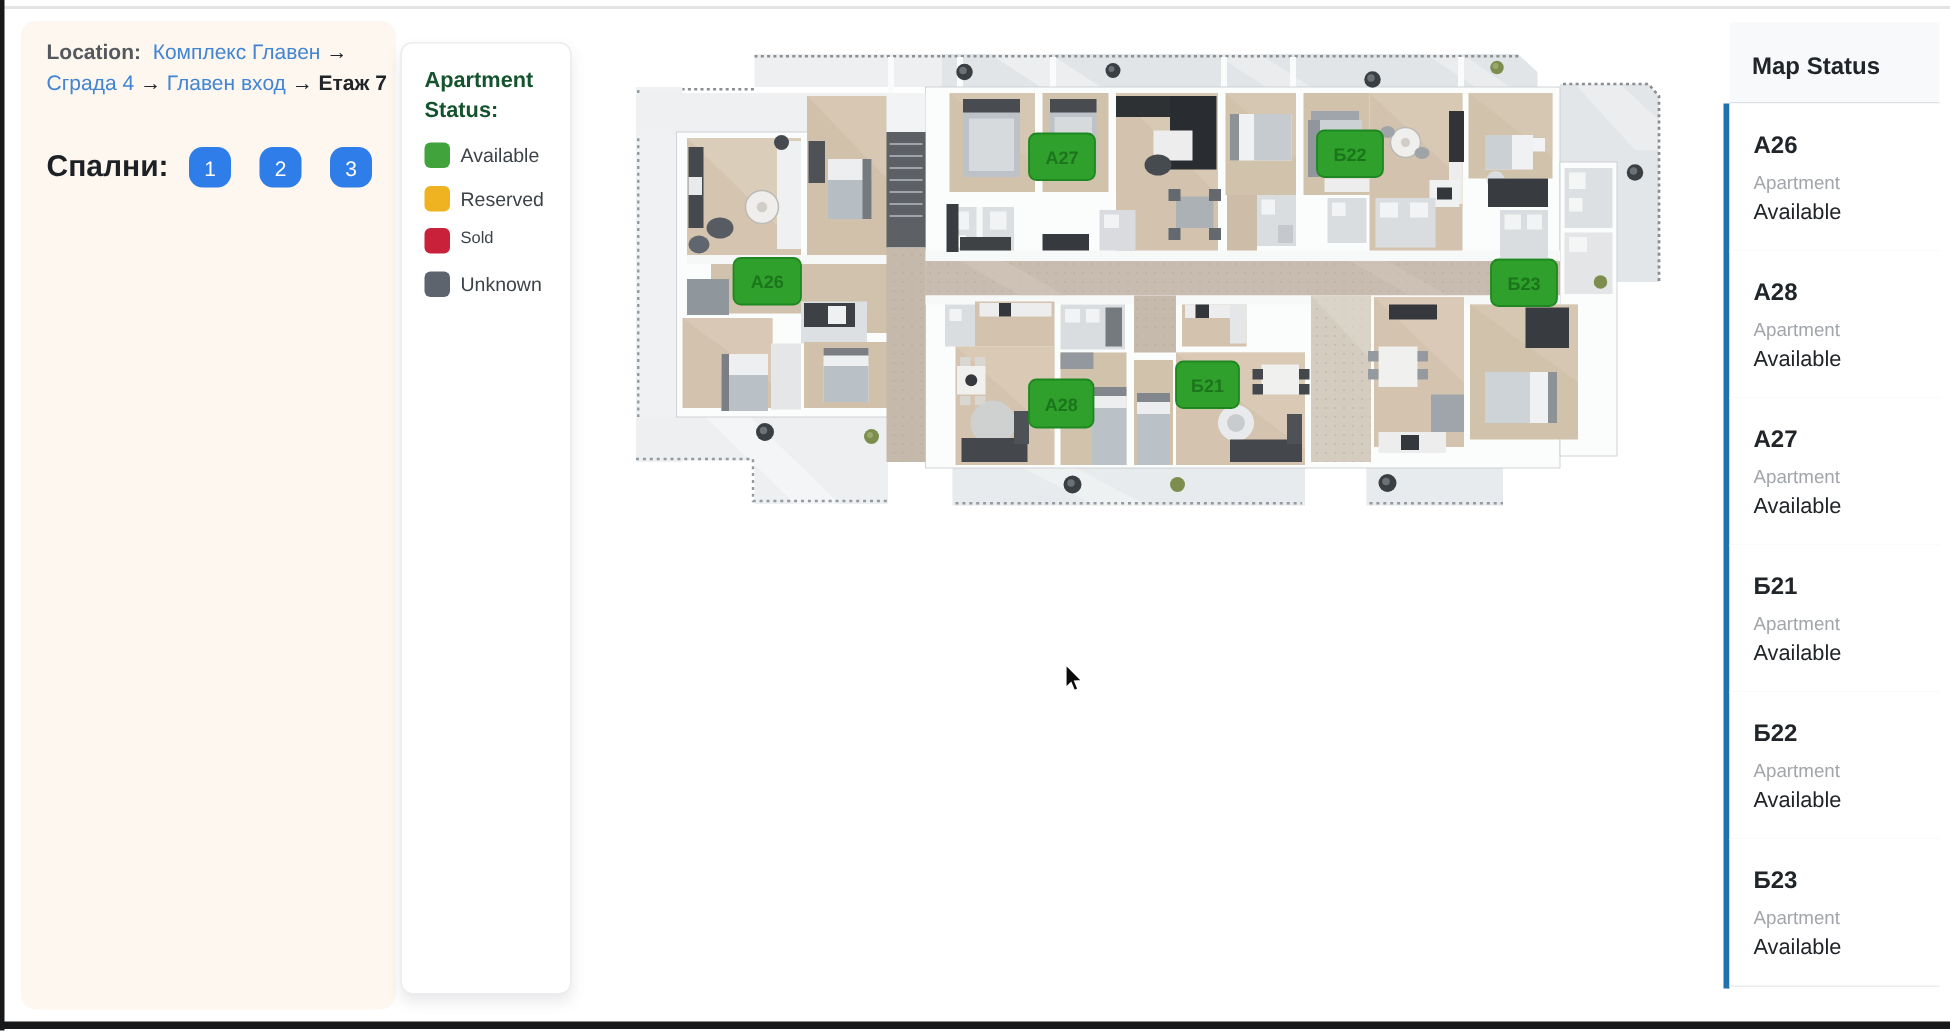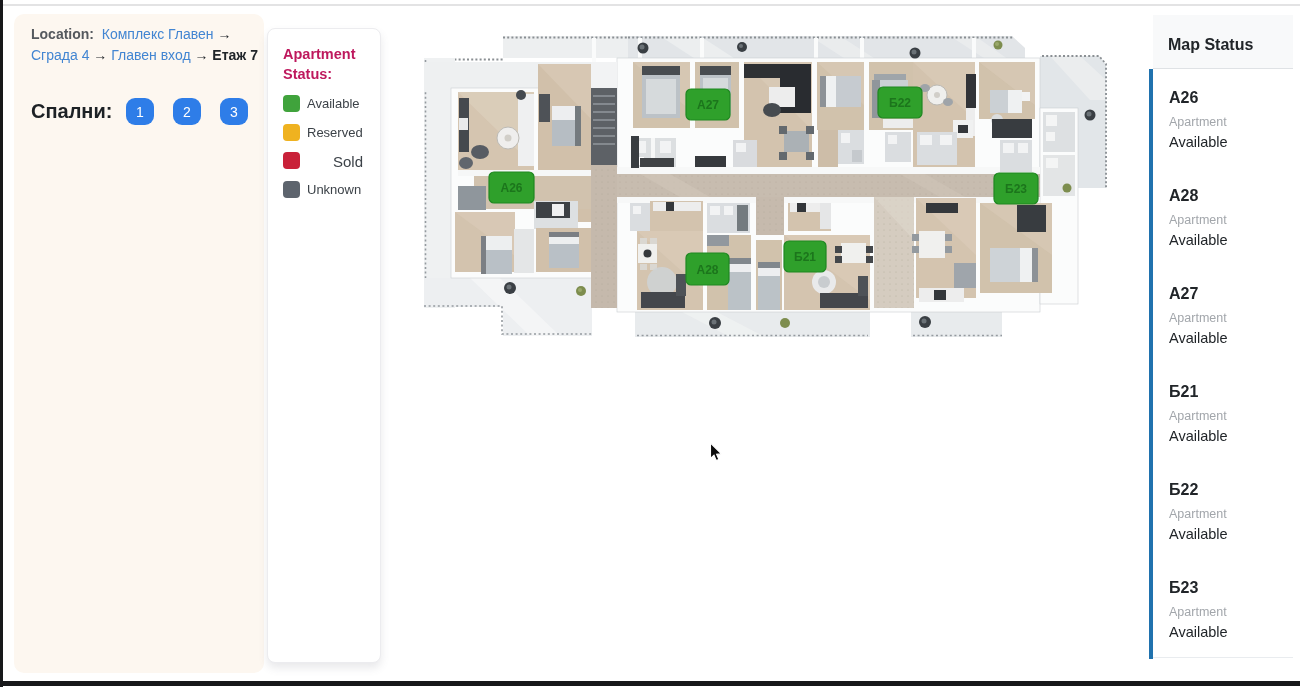--- a/index.html
+++ b/index.html
@@ -28,30 +28,30 @@
 <div class="abs" style="left:31px;top:100px;font-size:20px;font-weight:700;color:#1d2125;">Спални:</div>
 
 <div class="abs" style="left:126px;top:98px;width:28px;height:27px;background:#2e7de8;border-radius:9px;color:#fff;font-size:14px;display:flex;align-items:center;justify-content:center;">1</div>
 
 <div class="abs" style="left:173px;top:98px;width:28px;height:27px;background:#2e7de8;border-radius:9px;color:#fff;font-size:14px;display:flex;align-items:center;justify-content:center;">2</div>
 
 <div class="abs" style="left:220px;top:98px;width:28px;height:27px;background:#2e7de8;border-radius:9px;color:#fff;font-size:14px;display:flex;align-items:center;justify-content:center;">3</div>
 
 <div class="abs" style="left:267px;top:28px;width:112px;height:633px;background:#ffffff;border:1px solid #ececef;border-radius:8px;box-shadow:0 5px 9px rgba(100,100,110,0.14);"></div>
 
-<div class="abs" style="left:283px;top:45px;width:90px;font-size:14.5px;font-weight:700;color:#be185d;line-height:19.5px;">Apartment Status:</div>
+<div class="abs" style="left:283px;top:45px;width:90px;font-size:14.5px;font-weight:700;color:#14532d;line-height:19.5px;">Apartment Status:</div>
 
 <div class="abs" style="left:283px;top:95px;width:17px;height:17px;background:#40a33c;border-radius:4px;"></div>
 <div class="abs" style="left:307px;top:96px;font-size:13px;color:#3c4248;">Available</div>
 
 <div class="abs" style="left:283px;top:123.5px;width:17px;height:17px;background:#efb220;border-radius:4px;"></div>
 <div class="abs" style="left:307px;top:124.5px;font-size:13px;color:#3c4248;">Reserved</div>
 
 <div class="abs" style="left:283px;top:152px;width:17px;height:17px;background:#c92139;border-radius:4px;"></div>
-<div class="abs" style="left:307px;top:153px;font-size:15px;color:#3c4248;margin-left:26px;">Sold</div>
+<div class="abs" style="left:307px;top:153px;font-size:11px;color:#3c4248;">Sold</div>
 
 <div class="abs" style="left:283px;top:180.5px;width:17px;height:17px;background:#5d646d;border-radius:4px;"></div>
 <div class="abs" style="left:307px;top:181.5px;font-size:13px;color:#3c4248;">Unknown</div>
 
 <svg class="abs" style="left:415px;top:25px;" width="697" height="325" viewBox="415 25 697 325">
 <defs>
   <pattern id="dots" width="6" height="6" patternUnits="userSpaceOnUse">
     <rect width="6" height="6" fill="none"></rect>
         <circle cx="2" cy="2" r="0.55" fill="#a99c8e" opacity="0.75"></circle>
   </pattern>

